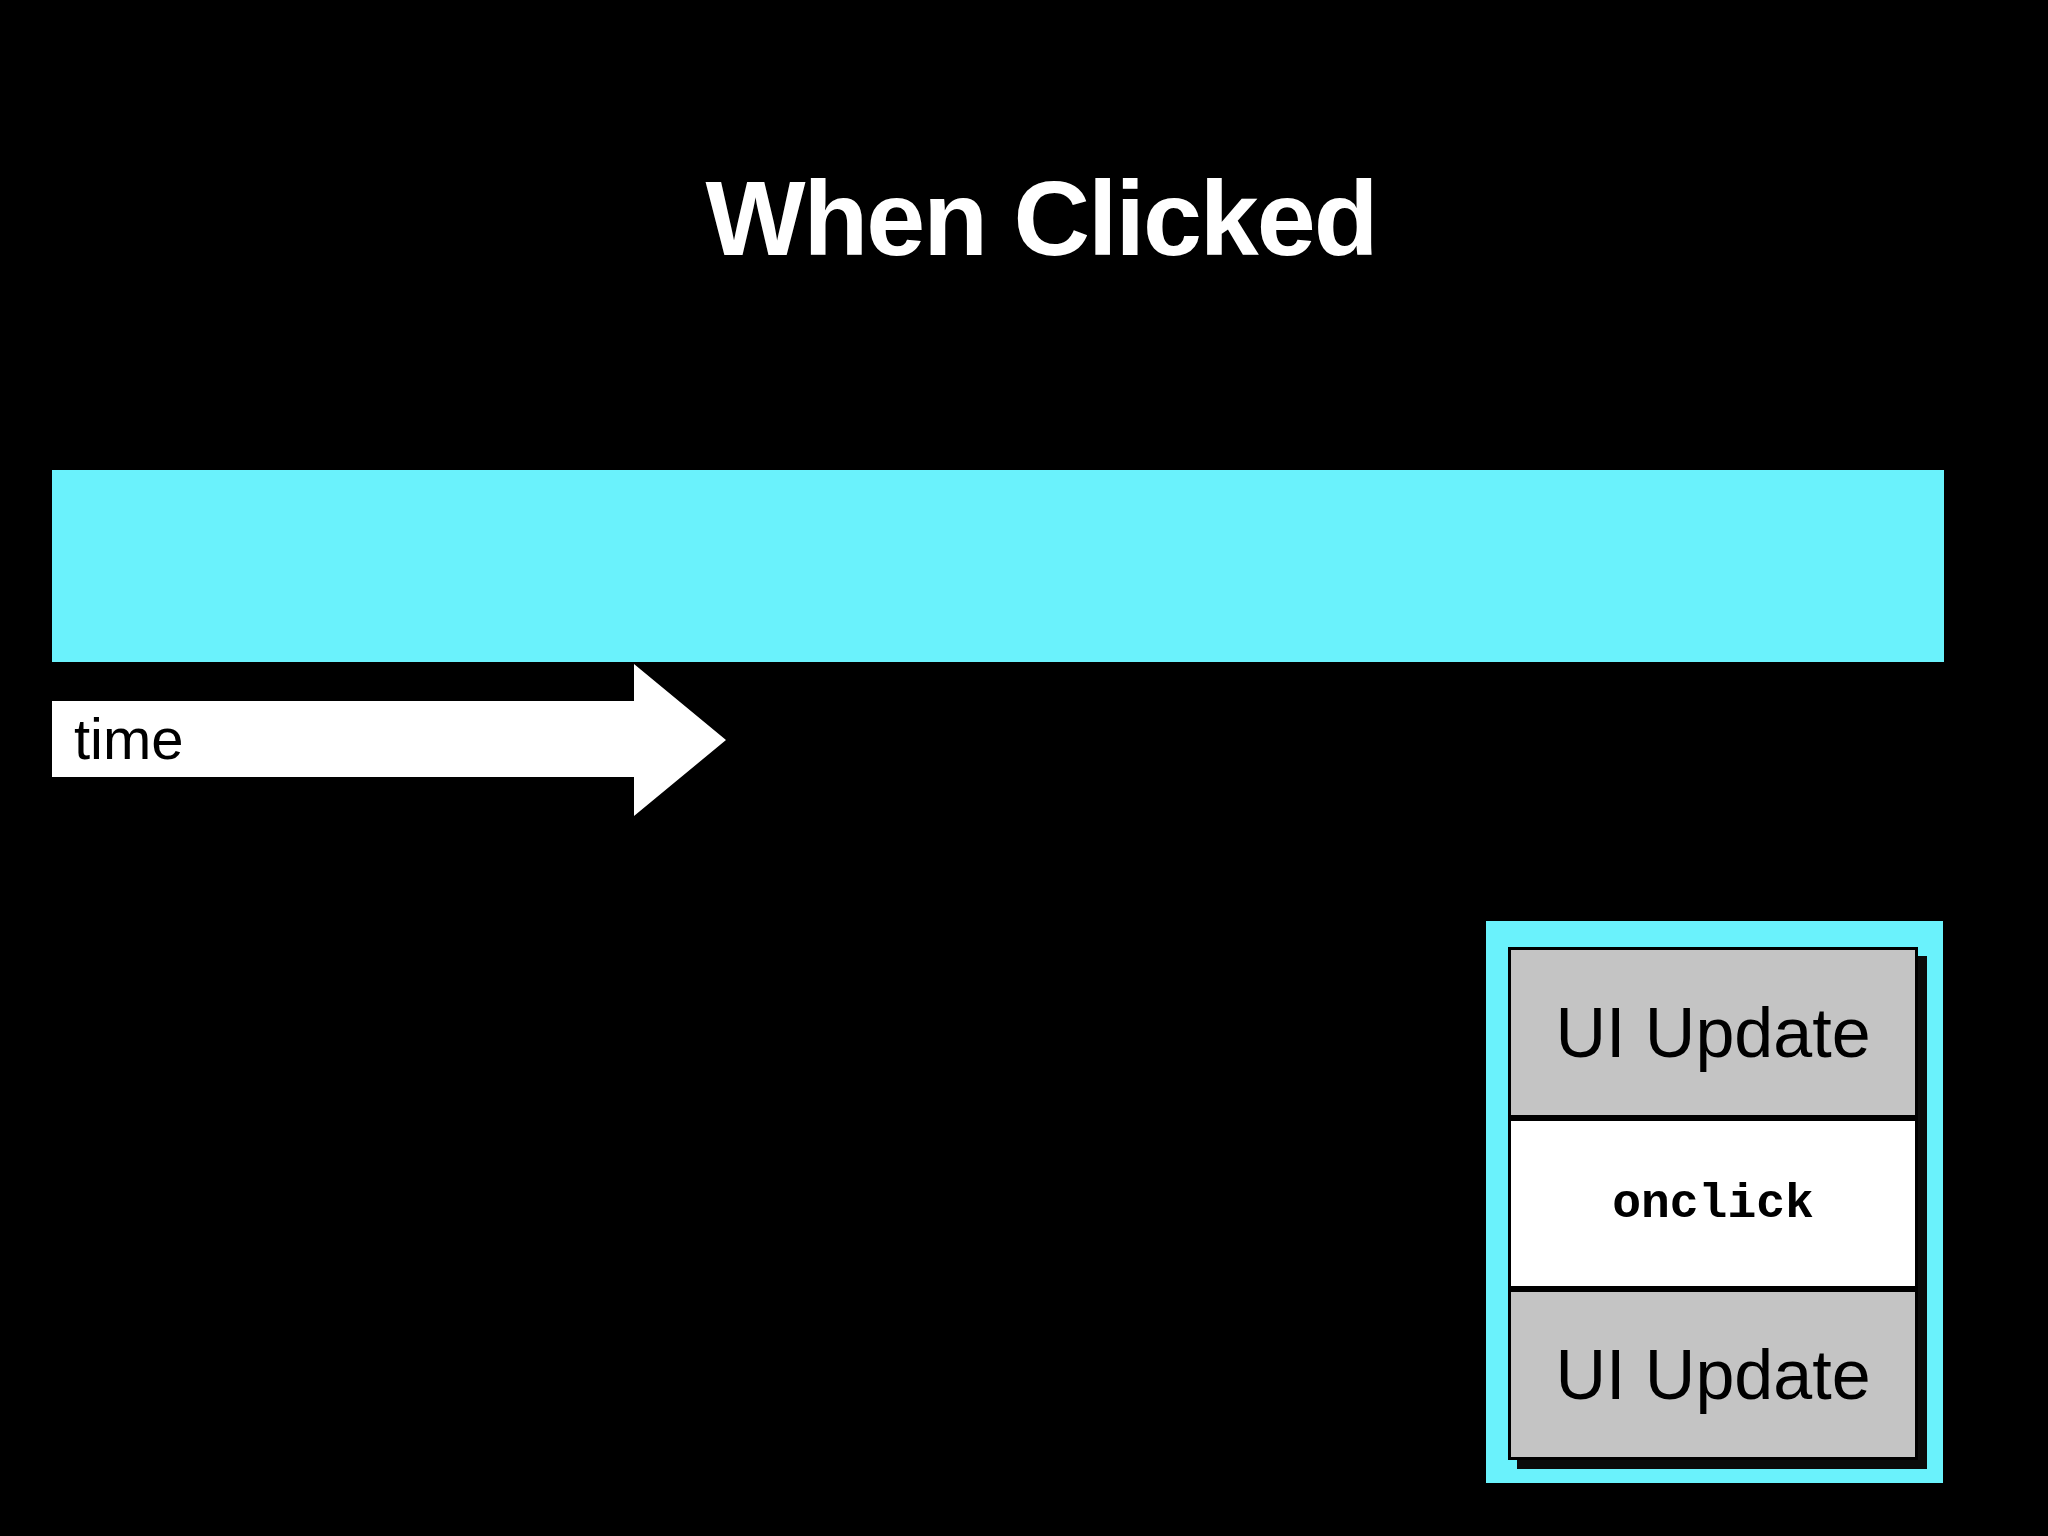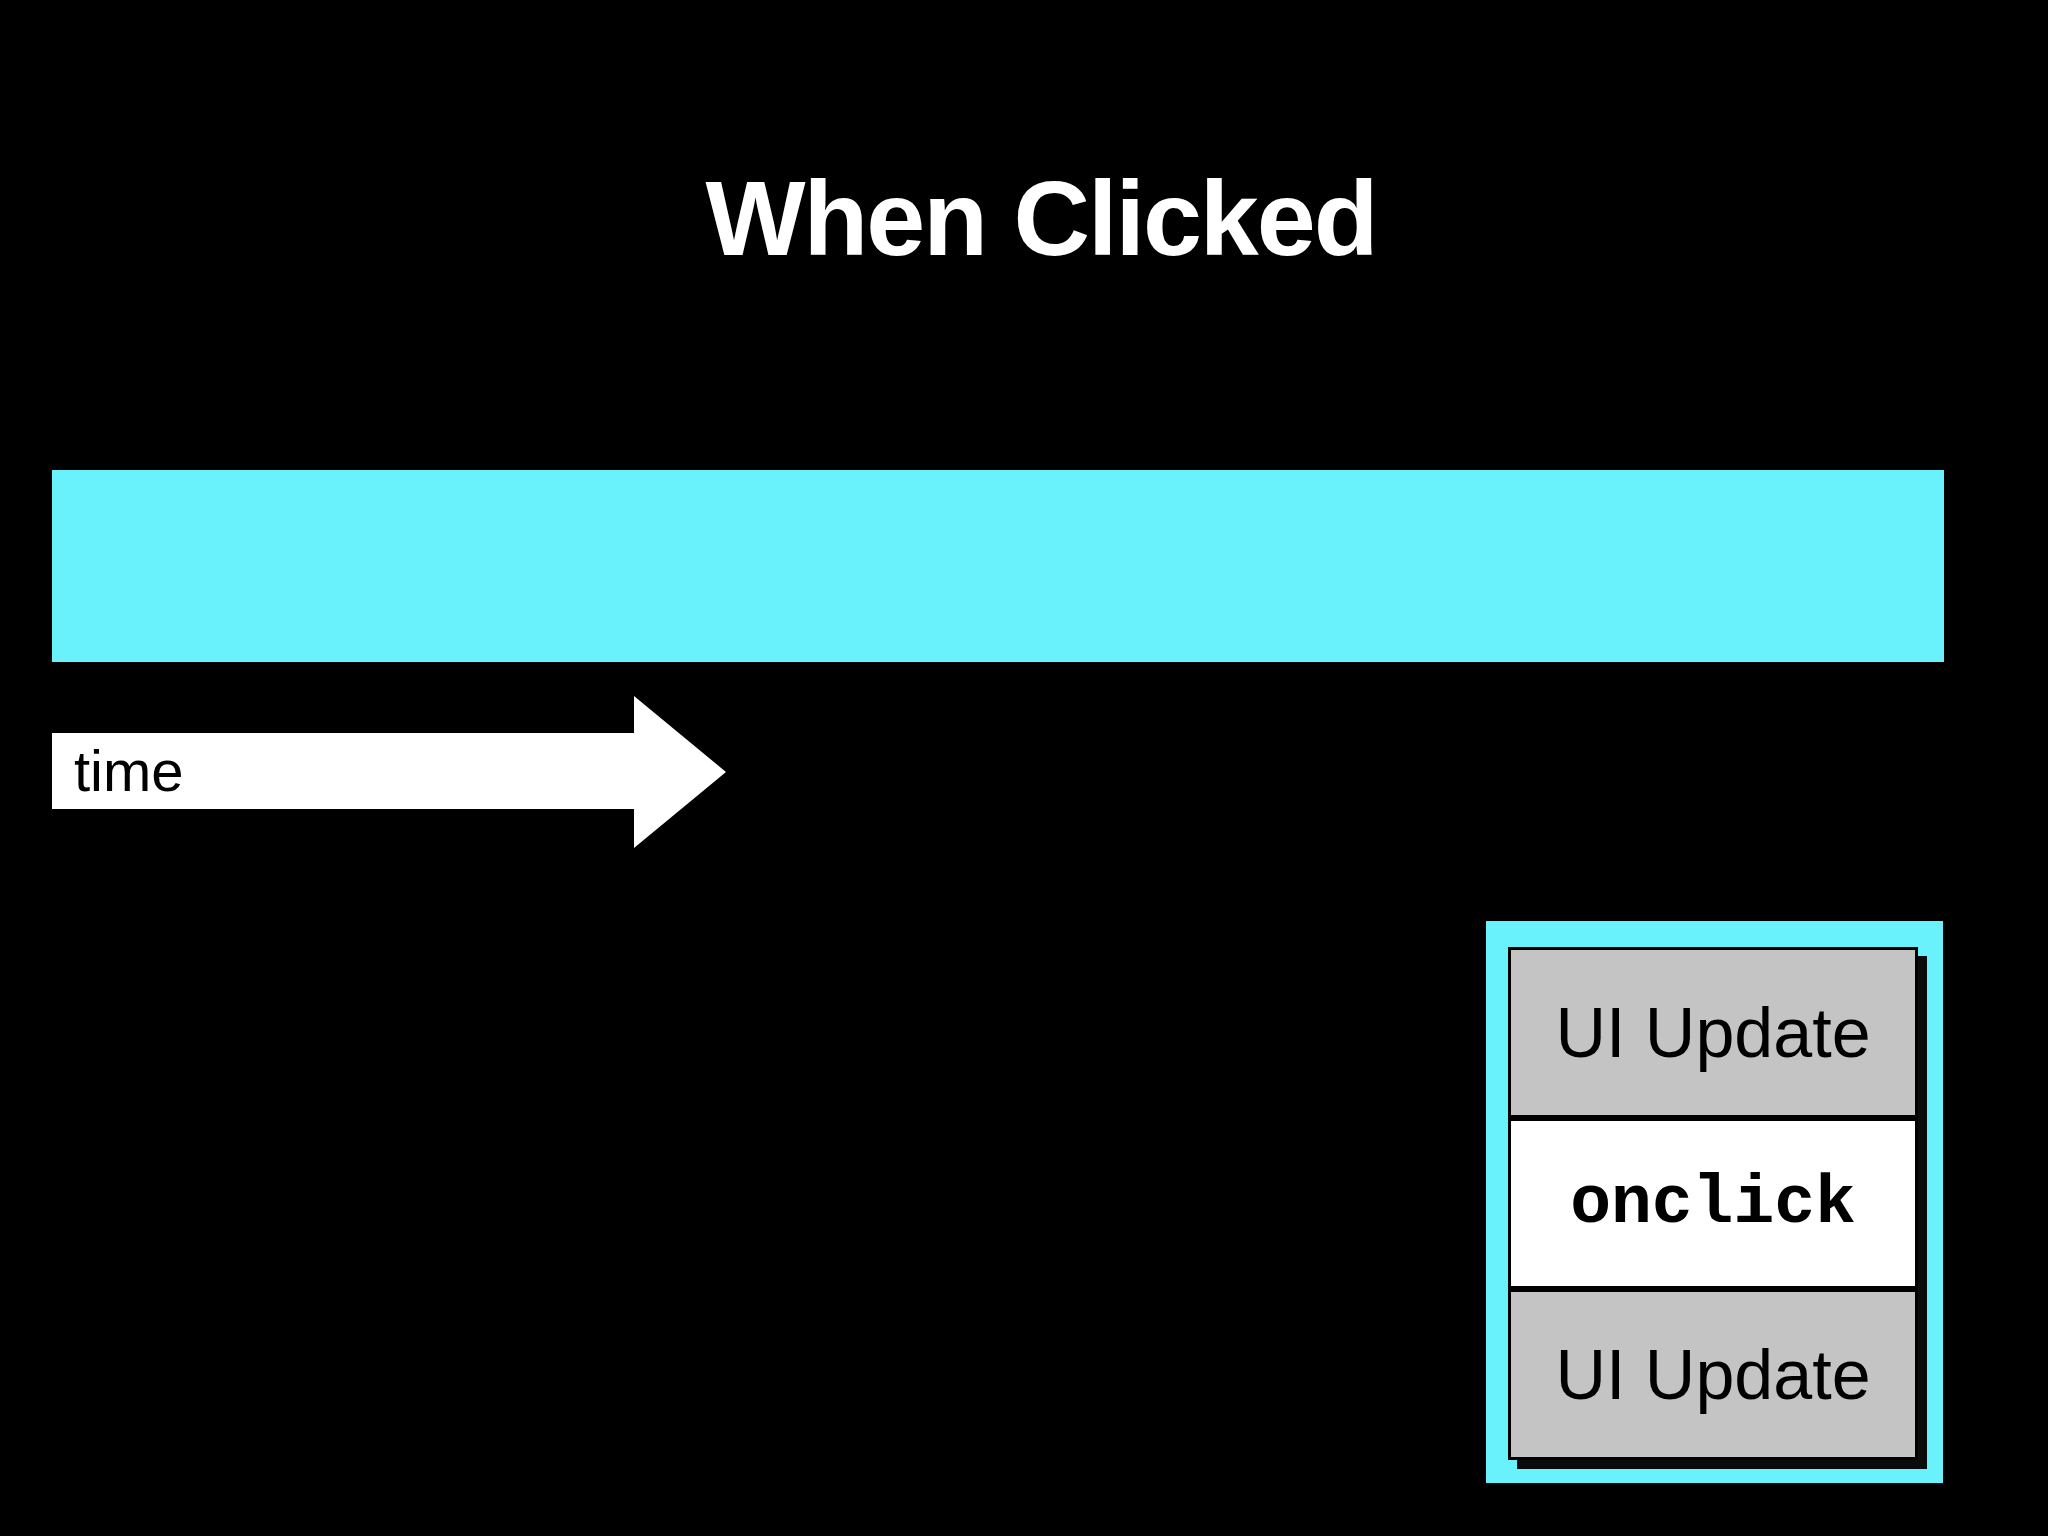--- a/index.html
+++ b/index.html
@@ -32,21 +32,21 @@
     position: absolute;
     left: 52px;
     top: 470px;
     width: 1892px;
     height: 192px;
     background: var(--cyan, #6AF2FC);
   }
   .time-arrow {
     position: absolute;
     left: 52px;
-    top: 696px;
+    top: 664px;
     width: 674px;
     height: 152px;
   }
   .time-arrow svg {
     position: absolute;
     left: 0;
     top: 0;
     width: 100%;
     height: 100%;
     display: block;
@@ -90,21 +90,21 @@
   .stack-box.gray {
     background: var(--box_gray, #C4C4C4);
     font-size: 70px;
     font-family: "Liberation Sans", sans-serif;
     font-stretch: condensed;
   }
   .stack-box.code {
     background: var(--box_white, #fff);
     font-family: "Liberation Mono", monospace;
     font-weight: bold;
-    font-size: 68px;
+    font-size: 48px;
   }
 </style>
 </head>
 <body>
 
 <div class="slide">
 
   <h1 class="title">When Clicked</h1>
 
   <div class="thread-bar"></div>

